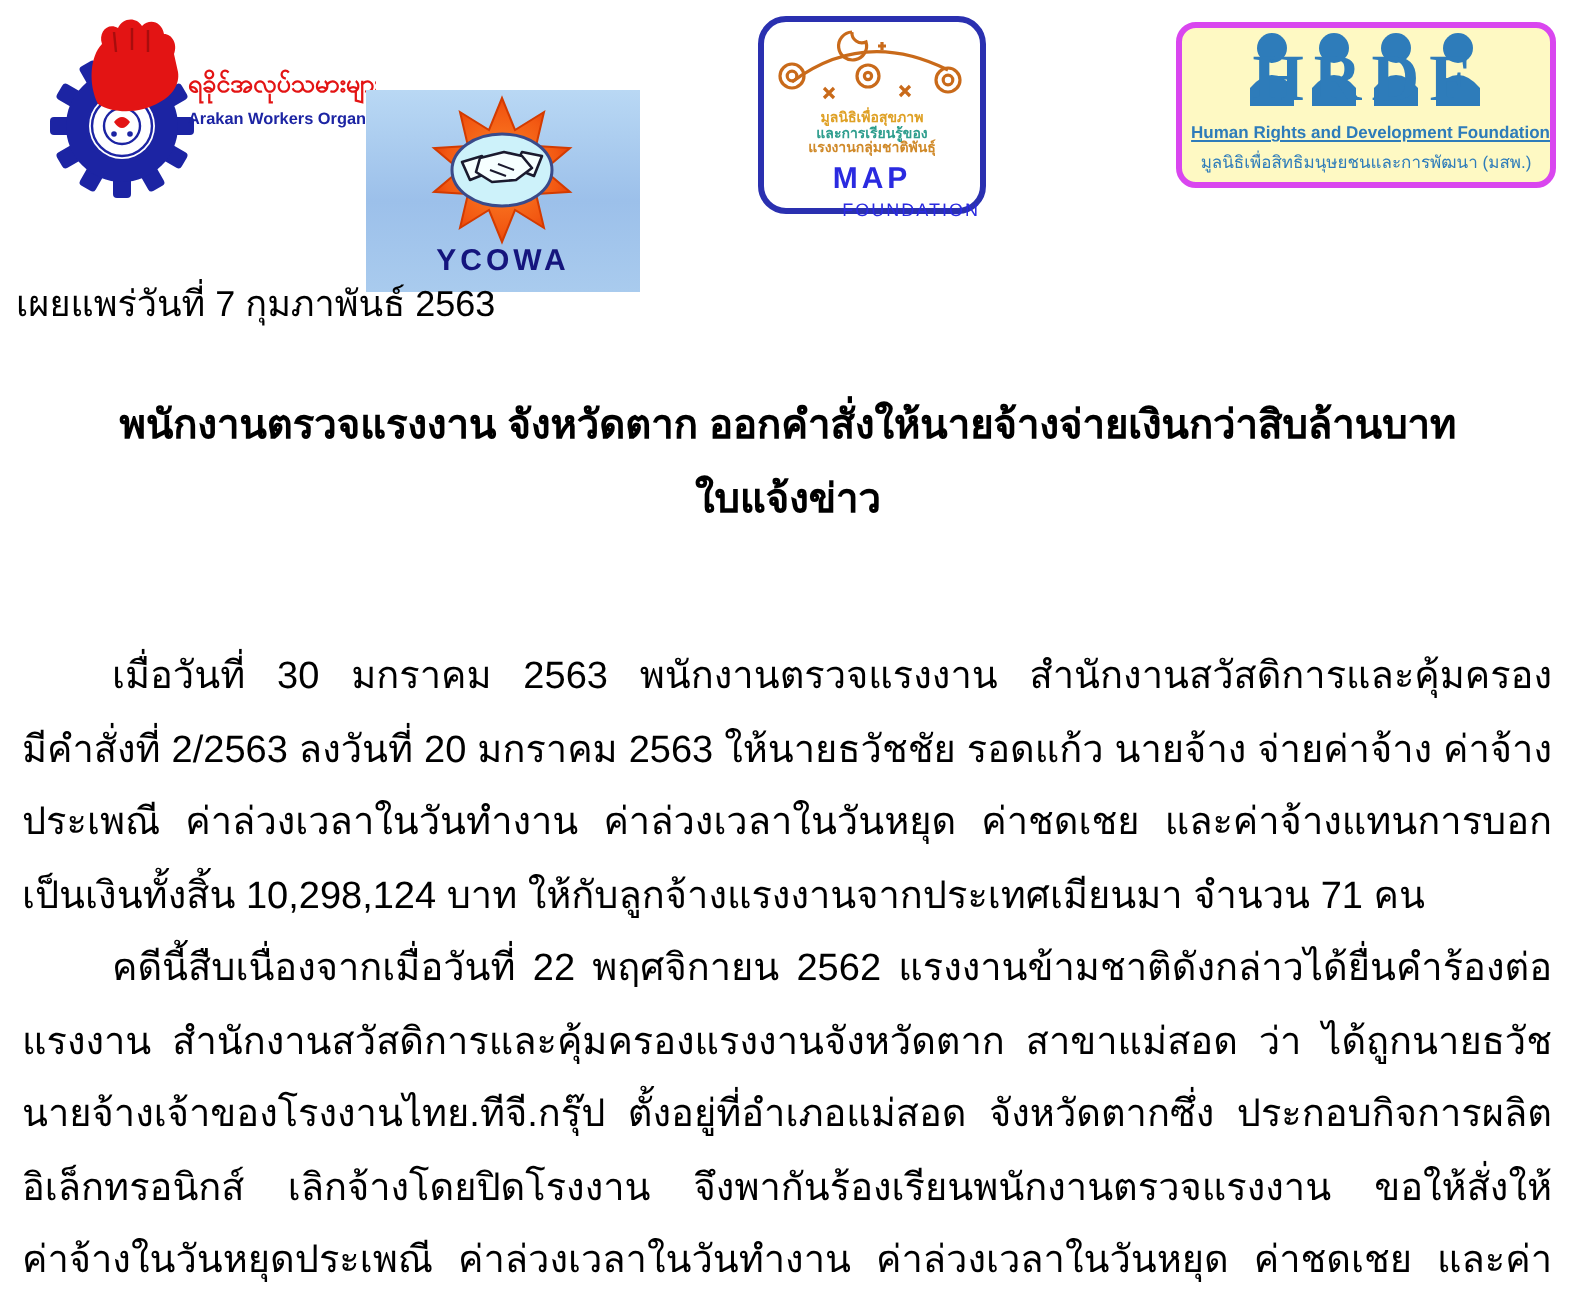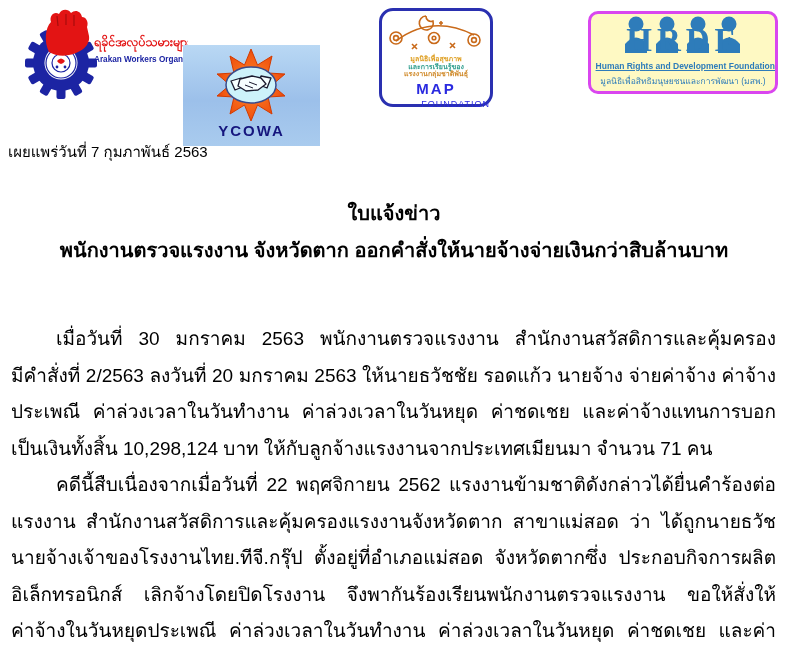--- a/index.html
+++ b/index.html
@@ -29,21 +29,21 @@
   .hrdf-figures{position:absolute;left:0;top:0;width:184px;height:50px;}
   .hrdf-acronym{position:absolute;left:0;top:8px;width:100%;text-align:center;
       font-family:"Liberation Serif","DejaVu Serif",serif;font-weight:bold;
       font-size:33px;line-height:36px;letter-spacing:5px;color:#2e7cba;}
   .hrdf-eng{position:absolute;left:0;top:47px;width:100%;text-align:right;
       font-weight:bold;font-size:8.5px;color:#2e7cba;text-decoration:underline;}
   .hrdf-thai{position:absolute;left:0;top:60px;width:100%;text-align:center;
       font-size:8.5px;color:#2e7cba;}
 
   
-  .date-line{position:absolute;left:8px;top:137px;font-size:15px;line-height:30px;}
+  .date-line{position:absolute;left:8px;top:137px;font-size:18px;line-height:30px;}
   .headline{position:absolute;left:0;top:195px;width:788px;text-align:center;
       font-weight:bold;font-size:20px;line-height:37px;}
   .hl{height:37px;overflow:hidden;}
   .body-text{position:absolute;left:11px;top:321px;width:765px;font-size:19px;}
   .ln{height:36.5px;line-height:36.5px;overflow:hidden;}
   .ln.j{text-align:justify;text-align-last:justify;}
   .ln.ind{text-indent:45px;}
   .ln.plain{text-align:right;text-align-last:left;}
 </style>
 </head>
@@ -141,22 +141,22 @@
       </g>
     </svg>
     <div class="hrdf-acronym">HRDF</div>
     <div class="hrdf-eng">Human Rights and Development Foundation</div>
     <div class="hrdf-thai">มูลนิธิเพื่อสิทธิมนุษยชนและการพัฒนา (มสพ.)</div>
   </div>
 
   <div class="date-line">เผยแพร่วันที่ 7 กุมภาพันธ์ 2563</div>
 
   <div class="headline">
+    <div class="hl">พนักงานตรวจแรงงาน จังหวัดตาก ออกคำสั่งให้นายจ้างจ่ายเงินกว่าสิบล้านบาท</div>
     <div class="hl">ใบแจ้งข่าว</div>
-    <div class="hl">พนักงานตรวจแรงงาน จังหวัดตาก ออกคำสั่งให้นายจ้างจ่ายเงินกว่าสิบล้านบาท</div>
   </div>
 
   <div class="body-text">
     <div class="ln j ind">เมื่อวันที่ 30 มกราคม 2563 พนักงานตรวจแรงงาน สำนักงานสวัสดิการและคุ้มครองแรงงานจังหวัดตาก</div>
     <div class="ln j">มีคำสั่งที่ 2/2563 ลงวันที่ 20 มกราคม 2563 ให้นายธวัชชัย  รอดแก้ว นายจ้าง จ่ายค่าจ้าง ค่าจ้างในวันหยุด</div>
     <div class="ln j">ประเพณี  ค่าล่วงเวลาในวันทำงาน ค่าล่วงเวลาในวันหยุด ค่าชดเชย และค่าจ้างแทนการบอกกล่าวล่วงหน้า รวม</div>
     <div class="ln plain">เป็นเงินทั้งสิ้น 10,298,124 บาท ให้กับลูกจ้างแรงงานจากประเทศเมียนมา จำนวน 71 คน</div>
     <div class="ln j ind">คดีนี้สืบเนื่องจากเมื่อวันที่ 22 พฤศจิกายน 2562 แรงงานข้ามชาติดังกล่าวได้ยื่นคำร้องต่อพนักงานตรวจ</div>
     <div class="ln j">แรงงาน สำนักงานสวัสดิการและคุ้มครองแรงงานจังหวัดตาก สาขาแม่สอด ว่า ได้ถูกนายธวัชชัย รอดแก้ว</div>
     <div class="ln j">นายจ้างเจ้าของโรงงานไทย.ทีจี.กรุ๊ป  ตั้งอยู่ที่อำเภอแม่สอด จังหวัดตากซึ่ง ประกอบกิจการผลิตชิ้นส่วน</div>

